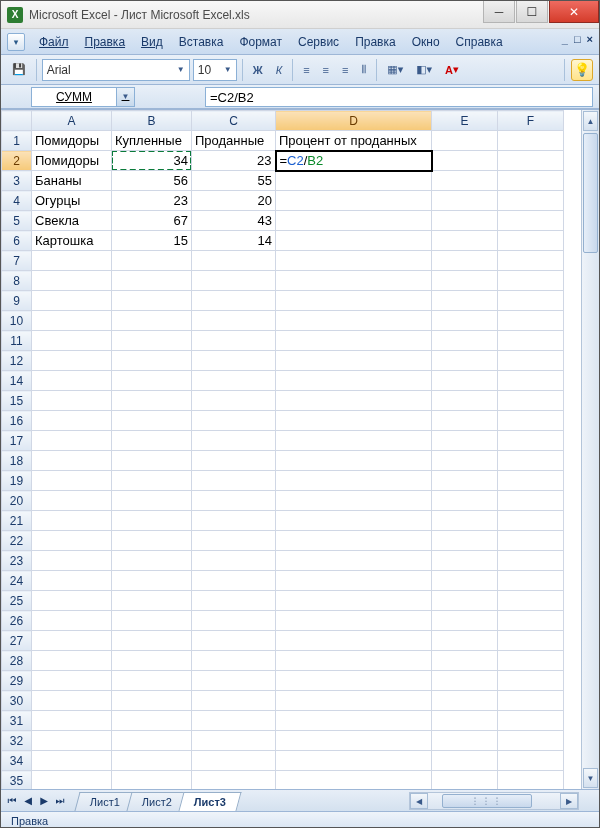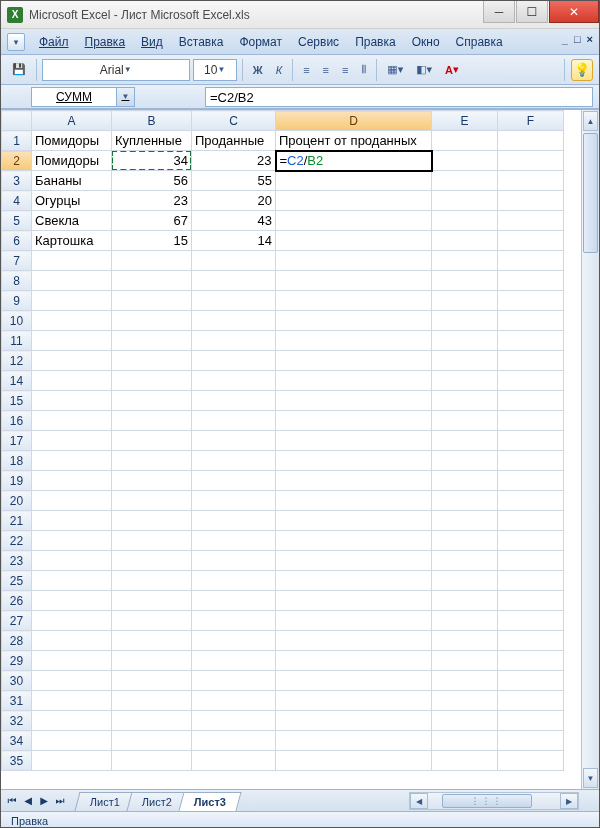--- a/index.html
+++ b/index.html
@@ -114,21 +114,21 @@
     width: 1px; height: 22px;
     background: #a9c1db;
     margin: 0 2px;
   }
   .font-sel, .size-sel {
     height: 22px;
     background: #fff;
     border: 1px solid #8bb0d6;
     display: flex;
     align-items: center;
-    justify-content: center;
+    justify-content: space-between;
     padding: 0 4px;
     font-size: 12px;
     color: #333;
   }
   .font-sel { width: 148px; }
   .size-sel { width: 44px; }
   .dropdown-arrow { color: #3a5a8a; font-size: 8px; }
   .right-tool {
     margin-left: auto;
     display: flex; align-items: center; gap: 4px;
@@ -637,20 +637,29 @@
         <tr>
           <th class="rowhead">23</th>
           <td class="cell"></td>
           <td class="cell"></td>
           <td class="cell"></td>
           <td class="cell"></td>
           <td class="cell"></td>
           <td class="cell"></td>
         </tr>
         <tr>
+          <th class="rowhead">24</th>
+          <td class="cell"></td>
+          <td class="cell"></td>
+          <td class="cell"></td>
+          <td class="cell"></td>
+          <td class="cell"></td>
+          <td class="cell"></td>
+        </tr>
+        <tr>
           <th class="rowhead">25</th>
           <td class="cell"></td>
           <td class="cell"></td>
           <td class="cell"></td>
           <td class="cell"></td>
           <td class="cell"></td>
           <td class="cell"></td>
         </tr>
         <tr>
           <th class="rowhead">26</th>

